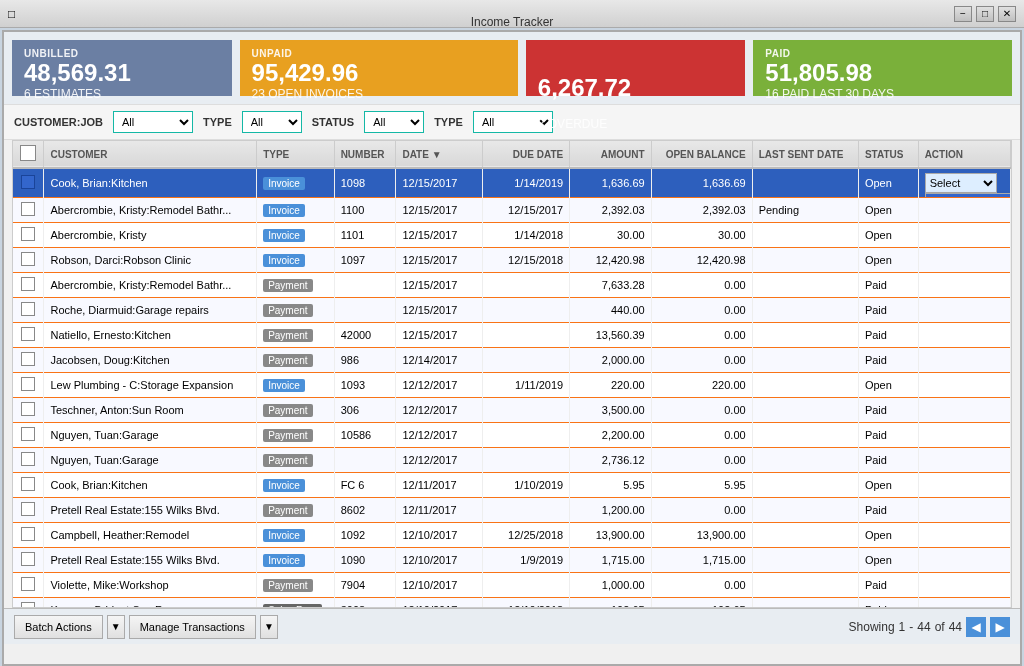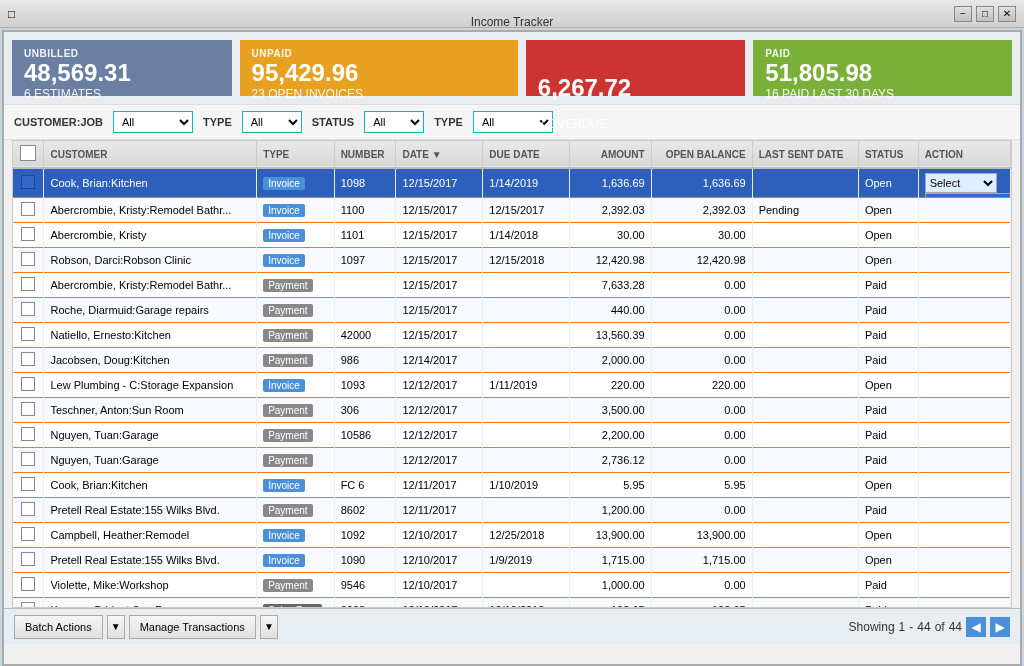--- a/index.html
+++ b/index.html
@@ -111,21 +111,21 @@
       border-right: 1px solid #eee;
       white-space: nowrap;
       overflow: hidden;
       text-overflow: ellipsis;
     }
     .col-check { width: 24px; text-align: center; }
     .col-customer { width: 190px; }
     .col-type { width: 65px; }
     .col-number { width: 55px; }
     .col-date { width: 80px; }
-    .col-duedate { width: 80px; }
+    .col-duedate { width: 80px; text-align: right; }
     .col-amount { width: 75px; text-align: right; }
     .col-balance { width: 80px; text-align: right; }
     .col-lastsent { width: 80px; }
     .col-status { width: 55px; }
     .col-action { width: 80px; }
     .type-badge-invoice { background: #4a90d9; color: white; padding: 1px 5px; border-radius: 2px; font-size: 10px; }
     .type-badge-payment { background: #888; color: white; padding: 1px 5px; border-radius: 2px; font-size: 10px; }
     .type-badge-salesrec { background: #666; color: white; padding: 1px 5px; border-radius: 2px; font-size: 10px; }
     .action-select {
       height: 20px;
@@ -493,21 +493,21 @@
             <td class="col-amount">1,715.00</td>
             <td class="col-balance">1,715.00</td>
             <td class="col-lastsent"></td>
             <td class="col-status">Open</td>
             <td class="col-action"></td>
           </tr>
           <tr>
             <td class="col-check"><div class="checkbox-cell"></div></td>
             <td class="col-customer">Violette, Mike:Workshop</td>
             <td class="col-type"><span class="type-badge-payment">Payment</span></td>
-            <td class="col-number">9546</td>
+            <td class="col-number">7904</td>
             <td class="col-date">12/10/2017</td>
             <td class="col-duedate"></td>
             <td class="col-amount">1,000.00</td>
             <td class="col-balance">0.00</td>
             <td class="col-lastsent"></td>
             <td class="col-status">Paid</td>
             <td class="col-action"></td>
           </tr>
           <tr>
             <td class="col-check"><div class="checkbox-cell"></div></td>

